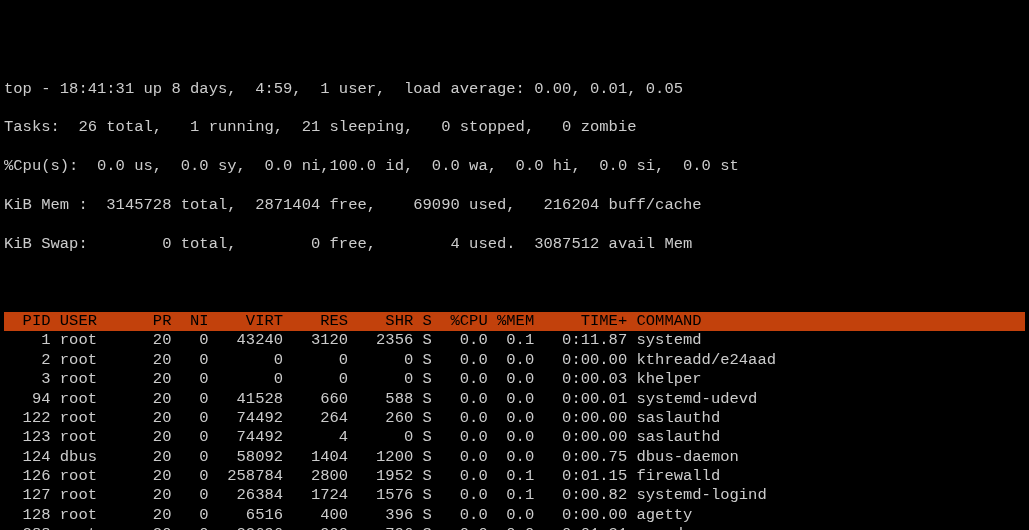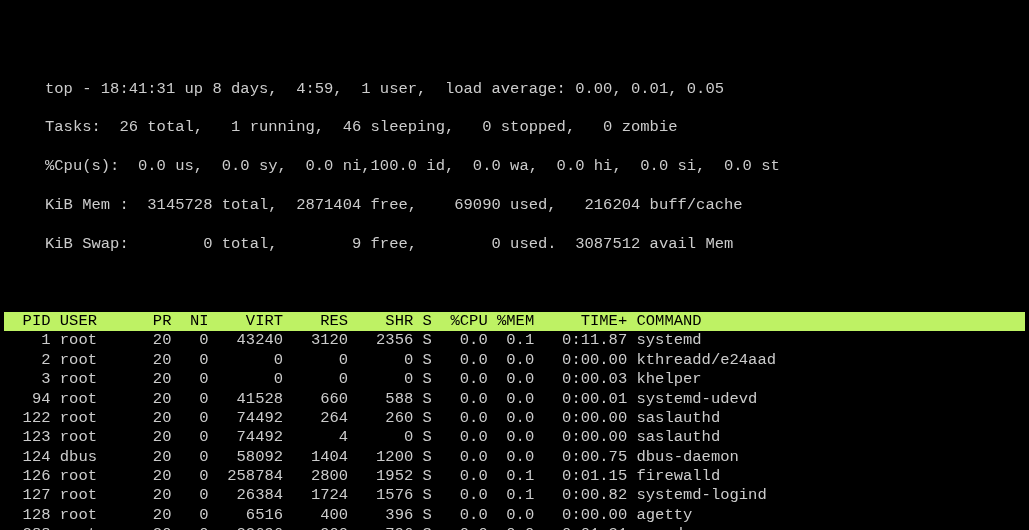--- a/index.html
+++ b/index.html
@@ -9,36 +9,36 @@
       font-family: "Courier New", monospace;
       font-size: 15.5px;
       line-height: 1.25;
       white-space: pre;
       width: 1029px;
       height: 530px;
       overflow: hidden;
       padding: 2px 4px;
     }
     .header-row {
-      background: #bef264;
+      background: #c2410c;
       color: #000;
       display: inline-block;
       width: 100%;
     }
-    .summary { display: block; margin-left: 41px; }
+    .summary { display: block; }
     .blank { height: 1.25em; }
   </style>
 </head>
 <body>
 
 
 
 <span class="summary">top - 18:41:31 up 8 days,  4:59,  1 user,  load average: 0.00, 0.01, 0.05</span>
-<span class="summary">Tasks:  26 total,   1 running,  46 sleeping,   0 stopped,   0 zombie</span>
+<span class="summary">Tasks:  26 total,   1 running,  21 sleeping,   0 stopped,   0 zombie</span>
 <span class="summary">%Cpu(s):  0.0 us,  0.0 sy,  0.0 ni,100.0 id,  0.0 wa,  0.0 hi,  0.0 si,  0.0 st</span>
 <span class="summary">KiB Mem :  3145728 total,  2871404 free,    69090 used,   216204 buff/cache</span>
-<span class="summary">KiB Swap:        0 total,        9 free,        0 used.  3087512 avail Mem</span>
+<span class="summary">KiB Swap:        0 total,        0 free,        4 used.  3087512 avail Mem</span>
 <div class="blank"></div>
 <span class="header-row">  PID USER      PR  NI    VIRT    RES    SHR S  %CPU %MEM     TIME+ COMMAND         </span>
 <div id="proc-list"><div>    1 root      20   0   43240   3120   2356 S   0.0  0.1   0:11.87 systemd</div><div>    2 root      20   0       0      0      0 S   0.0  0.0   0:00.00 kthreadd/e24aad</div><div>    3 root      20   0       0      0      0 S   0.0  0.0   0:00.03 khelper</div><div>   94 root      20   0   41528    660    588 S   0.0  0.0   0:00.01 systemd-udevd</div><div>  122 root      20   0   74492    264    260 S   0.0  0.0   0:00.00 saslauthd</div><div>  123 root      20   0   74492      4      0 S   0.0  0.0   0:00.00 saslauthd</div><div>  124 dbus      20   0   58092   1404   1200 S   0.0  0.0   0:00.75 dbus-daemon</div><div>  126 root      20   0  258784   2800   1952 S   0.0  0.1   0:01.15 firewalld</div><div>  127 root      20   0   26384   1724   1576 S   0.0  0.1   0:00.82 systemd-logind</div><div>  128 root      20   0    6516    400    396 S   0.0  0.0   0:00.00 agetty</div><div>  288 root      20   0   22696    900    796 S   0.0  0.0   0:01.31 crond</div></div>
 
 
 
 
 </body></html>

